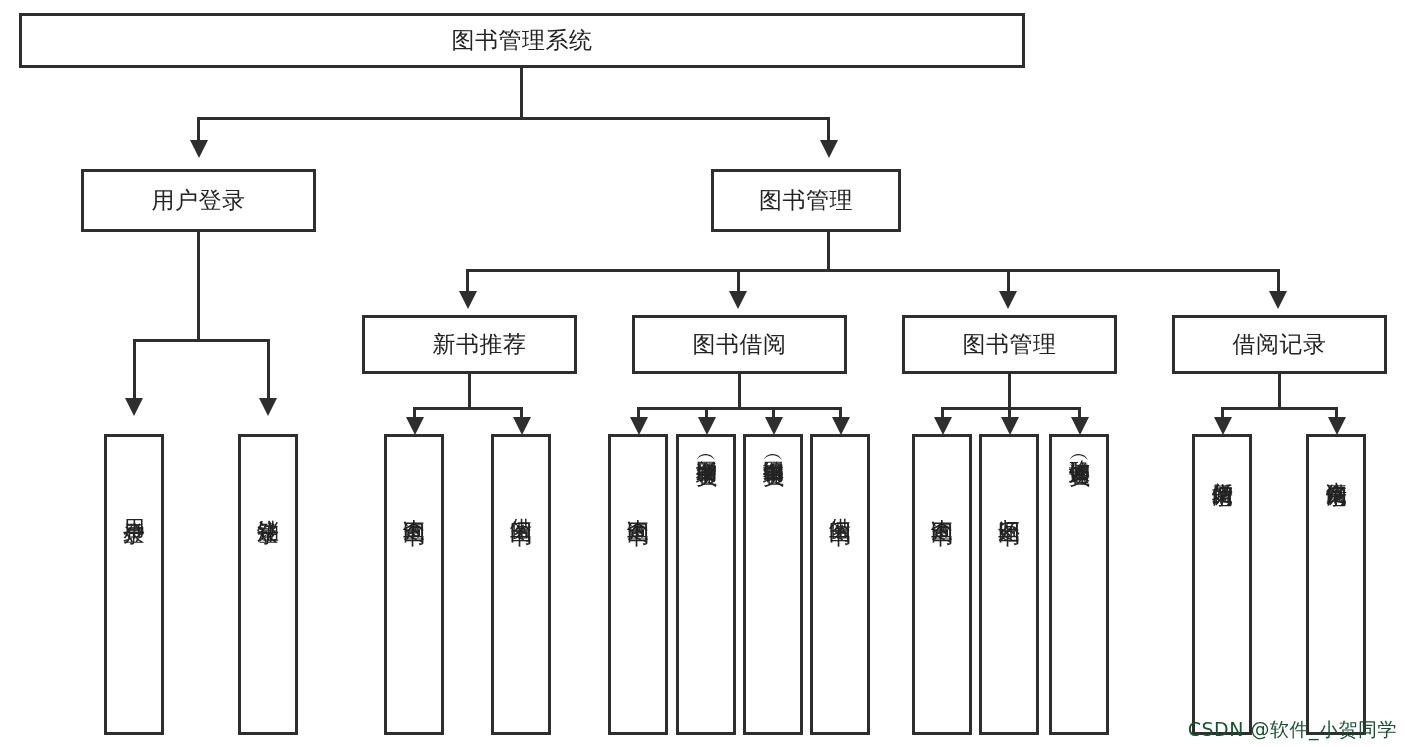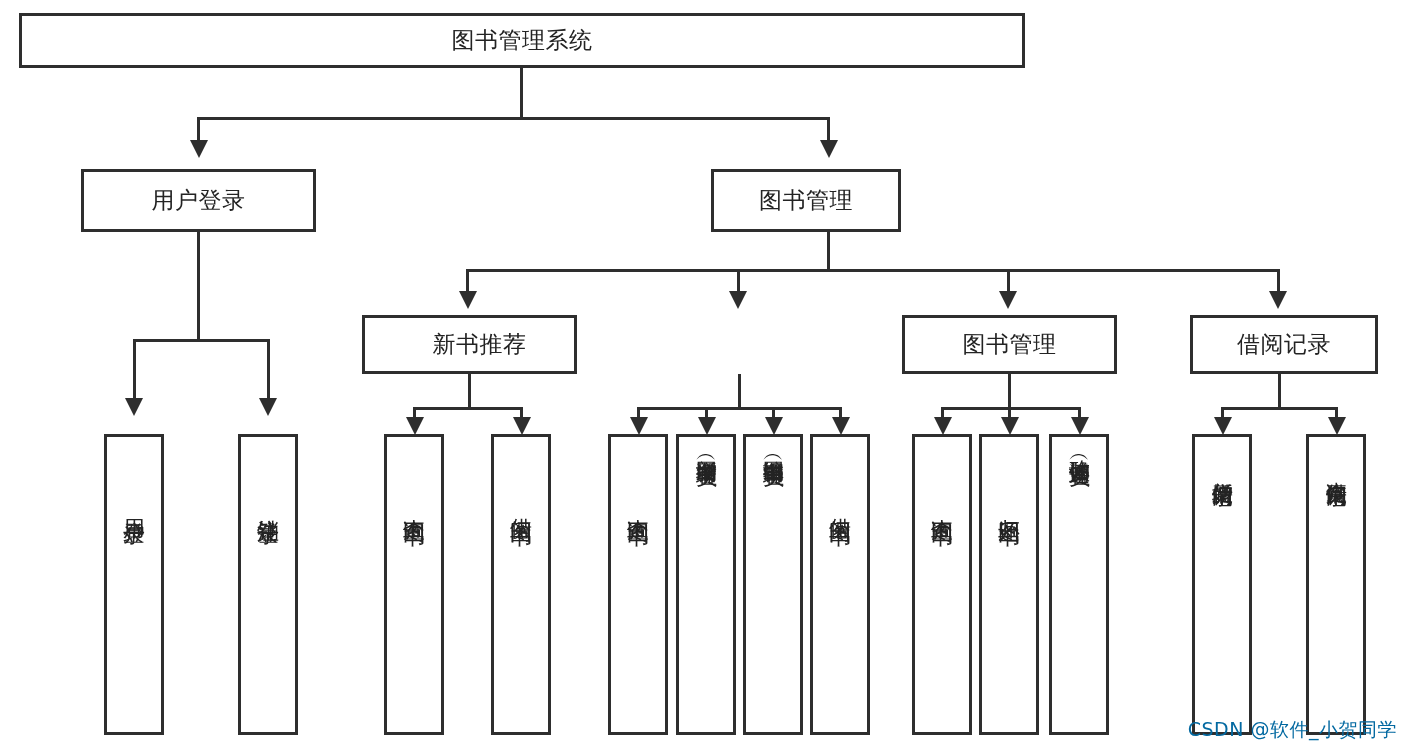--- a/index.html
+++ b/index.html
@@ -67,21 +67,21 @@
     height: 0;
     border-left: 9px solid transparent;
     border-right: 9px solid transparent;
     border-top: 18px solid #2e2e2e;
   }
   #watermark {
     position: absolute;
     right: 8px;
     bottom: 4px;
     font-size: 19px;
-    color: #0369a1;
+    color: #14532d;
     white-space: nowrap;
     letter-spacing: 0.5px;
   }
 </style>
 </head>
 <body>
 
 <div id="canvas">
 
   <div class="node root" style="left:19px; top:13px; width:1006px; height:55px;">
@@ -116,24 +116,27 @@
   <div class="edge v" style="left:1007px; top:269px; width:3px; height:24px;"></div>
   <div class="edge v" style="left:1277px; top:269px; width:3px; height:24px;"></div>
   <div class="arrow" style="left:459px; top:291px;"></div>
   <div class="arrow" style="left:729px; top:291px;"></div>
   <div class="arrow" style="left:999px; top:291px;"></div>
   <div class="arrow" style="left:1269px; top:291px;"></div>
 
   <div class="node" style="left:362px; top:315px; width:215px; height:59px;padding-left:20px;">
     <span class="label">新书推荐</span>
   </div>
+  <div class="node" style="left:632px; top:315px; width:215px; height:59px;">
+    <span class="label">图书借阅</span>
+  </div>
   <div class="node" style="left:902px; top:315px; width:215px; height:59px;">
     <span class="label">图书管理</span>
   </div>
-  <div class="node" style="left:1172px; top:315px; width:188px; height:59px;margin-left:18px;">
+  <div class="node" style="left:1172px; top:315px; width:215px; height:59px;">
     <span class="label">借阅记录</span>
   </div>
 
   <div class="edge v" style="left:468px; top:374px; width:3px; height:36px;"></div>
   <div class="edge h" style="left:413px; top:407px; width:110px; height:3px;"></div>
   <div class="edge v" style="left:413px; top:407px; width:3px; height:13px;"></div>
   <div class="edge v" style="left:520px; top:407px; width:3px; height:13px;"></div>
   <div class="arrow" style="left:406px; top:417px;"></div>
   <div class="arrow" style="left:513px; top:417px;"></div>
 

